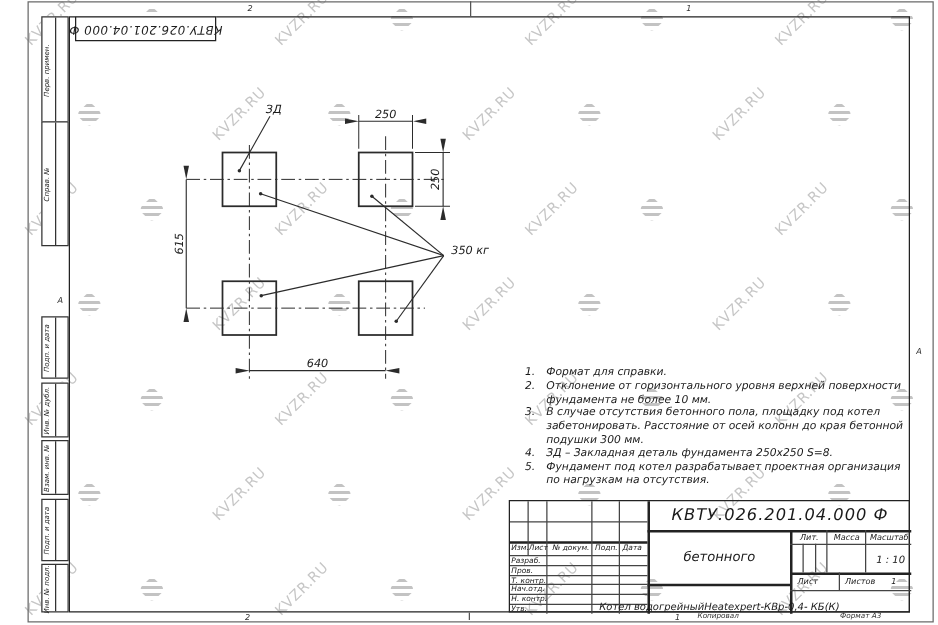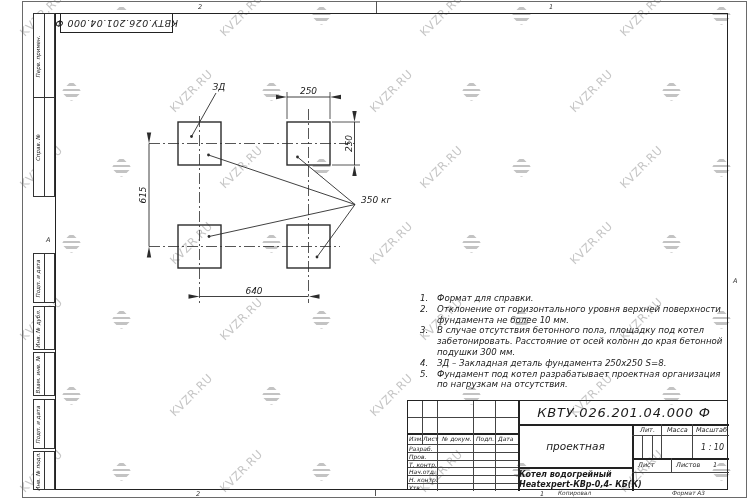--- a/index.html
+++ b/index.html
@@ -38,22 +38,22 @@
   .tb .vline{width:1px;}
   .tb .hline{height:1px;}
   .tb .vthick{position:absolute;width:1.5px;background:#222;}
   .tb .hthick{position:absolute;height:1.5px;background:#222;}
   .tb .txt{position:absolute;font-style:italic;color:#1a1a1a;white-space:nowrap;}
   .t6{font-size:6px;} .t65{font-size:6.5px;} .t8{font-size:8px;}
   .tb-docnum{left:111px;top:0;width:210px;height:23px;display:flex;align-items:center;justify-content:center;
              font-size:13px;font-style:italic;letter-spacing:.8px;}
   .tb-title{left:111px;top:23px;width:113px;height:44px;display:flex;flex-direction:column;align-items:center;justify-content:center;
             font-size:10.5px;font-style:italic;line-height:13px;text-align:center;}
-  .tb-product{left:111px;top:67px;width:113px;height:23px;display:flex;flex-direction:column;align-items:flex-start;justify-content:center;
-              font-size:8px;font-style:italic;line-height:10px;text-align:center;font-weight:bold;}
+  .tb-product{left:111px;top:67px;width:113px;height:23px;display:flex;flex-direction:row;align-items:flex-end;justify-content:center;
+              font-size:8px;font-style:italic;line-height:10px;text-align:center;}
   .logo-cell{left:225px;top:72px;width:96px;height:18px;display:flex;align-items:center;justify-content:center;gap:2px;}
   .logo-mark{width:13px;height:13px;border-radius:3px;flex:none;
              background:repeating-linear-gradient(45deg,#101010 0 2px,#ffffff 2px 4px);border:1px solid #101010;box-sizing:border-box;}
   .logo-word{font-size:13.5px;font-weight:bold;font-style:normal;letter-spacing:-.5px;color:#0b0b0b;}
   .logo-sub{font-size:4.2px;font-style:italic;line-height:4.6px;text-align:left;}
   .bottom-lbl{z-index:3;font-size:5.8px;font-style:italic;color:#333;}
   svg text{font-family:"DejaVu Sans",sans-serif;}
 </style>
 </head>
 <body>
@@ -285,21 +285,21 @@
 
     <span class="txt t6" style="left:1px;top:44px;">Разраб.</span>
     <span class="txt t6" style="left:1px;top:51.8px;">Пров.</span>
     <span class="txt t6" style="left:1px;top:59.6px;">Т. контр.</span>
     <span class="txt t6" style="left:1px;top:67.4px;">Нач.отд.</span>
     <span class="txt t6" style="left:1px;top:75.2px;">Н. контр.</span>
     <span class="txt t6" style="left:1px;top:83px;">Утв.</span>
 
     <div class="txt tb-docnum">КВТУ.026.201.04.000 Ф</div>
     <div class="txt tb-title">
-      <span>проектная</span>
+      <span>бетонного</span>
     </div>
     <div class="txt tb-product">
       <span>Котел водогрейный</span>
       <span>Heatexpert-КВр-0,4- КБ(К)</span>
     </div>
     <span class="txt t65" style="left:232px;top:25px;">Лит.</span>
     <span class="txt t65" style="left:259px;top:25px;">Масса</span>
     <span class="txt t65" style="left:288px;top:25px;">Масштаб</span>
     <span class="txt t8" style="left:293px;top:42px;">1 : 10</span>
     <span class="txt t65" style="left:230px;top:60px;">Лист</span>

